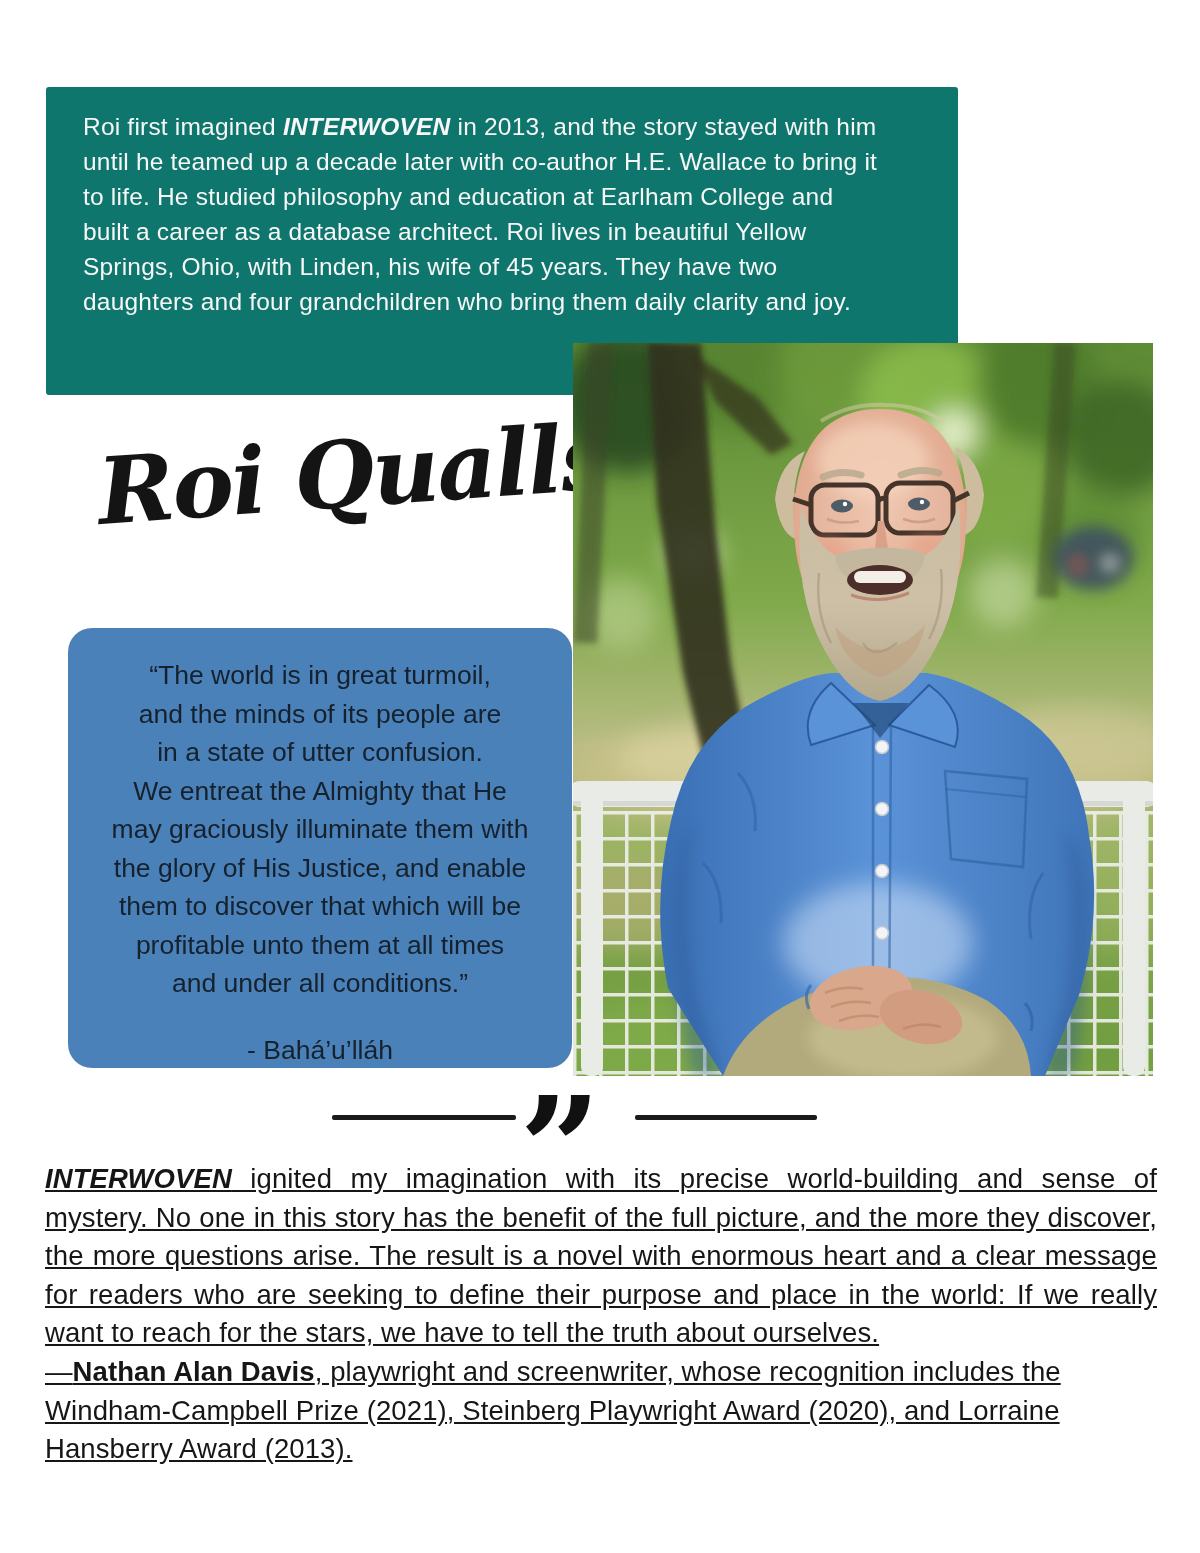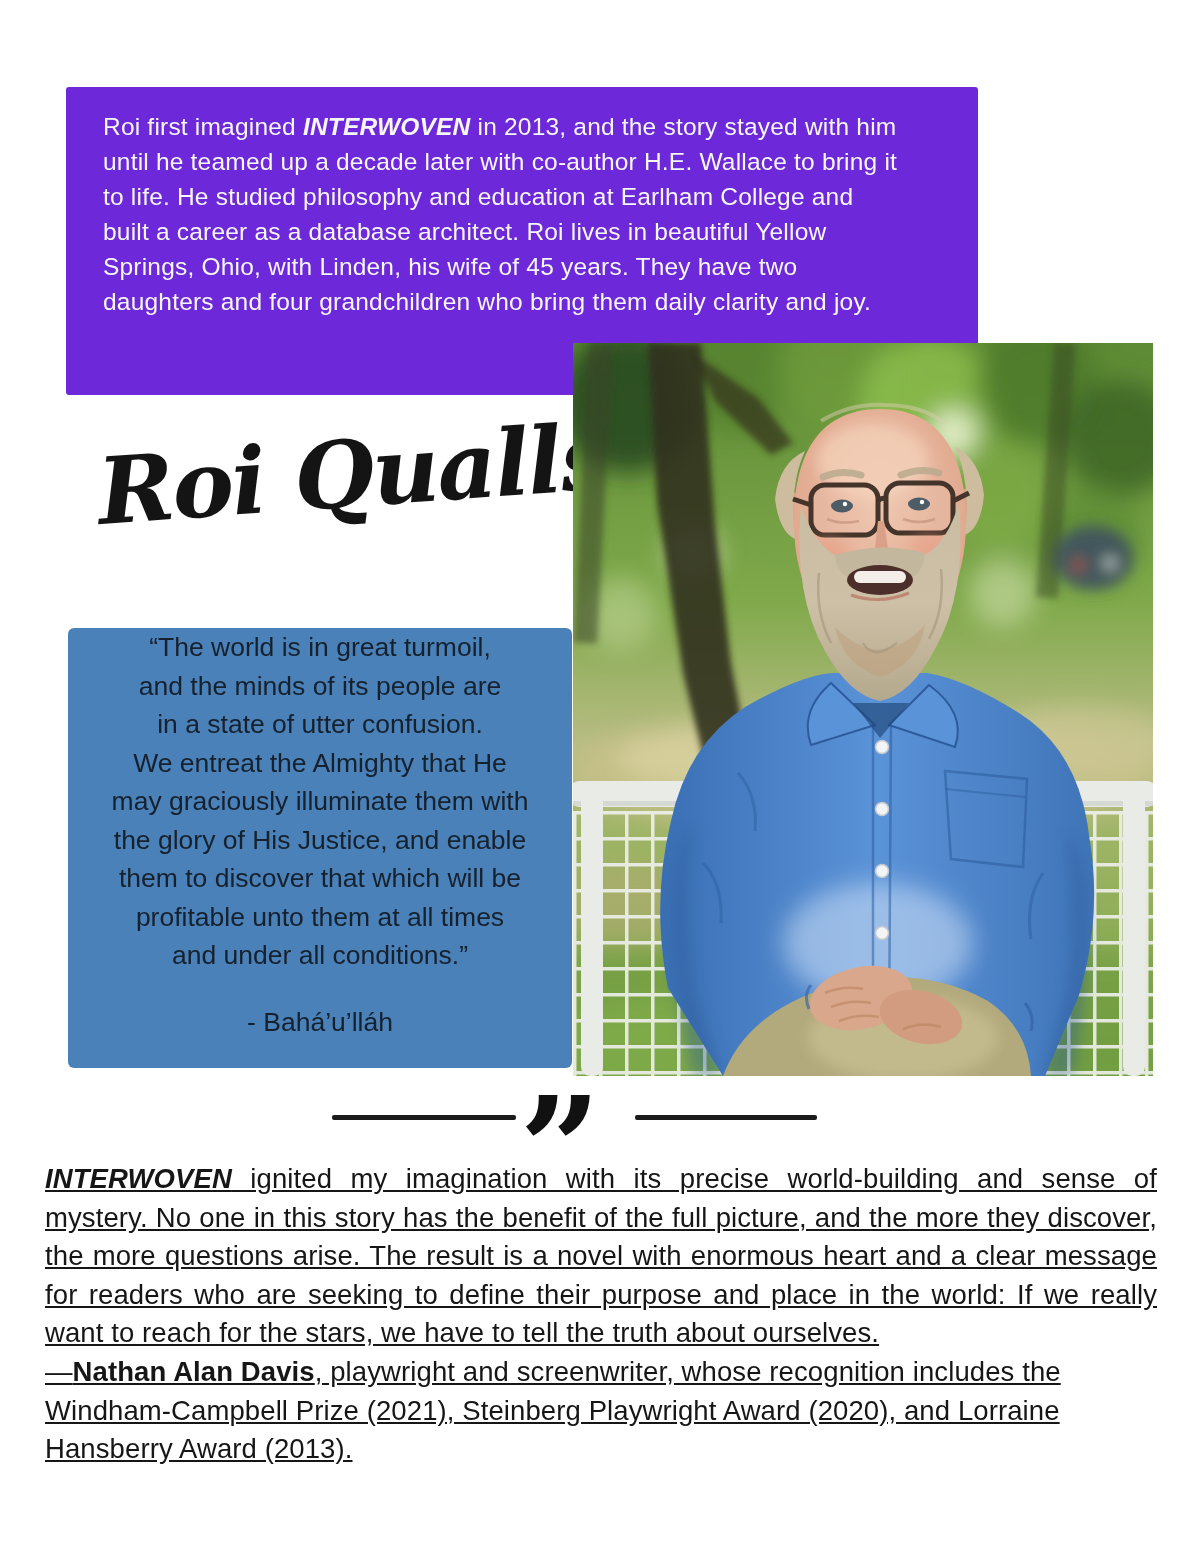--- a/index.html
+++ b/index.html
@@ -9,23 +9,23 @@
     position: relative;
     width: 1200px;
     height: 1553px;
     background: #ffffff;
     overflow: hidden;
   }
 
   
   .bio-box {
     position: absolute;
-    left: 66px; top: 87px;
+    left: 46px; top: 87px;
     width: 912px; height: 308px;
-    background: #6d28d9;
+    background: #0f766e;
     border-radius: 3px;
     color: #f7f7f7;
     padding: 22px 80px 0 37px;
     z-index: 1;
   }
   .bio-box p {
     font-size: 24.5px;
     line-height: 35px;
     letter-spacing: 0.2px;
     color: #f7f7f7;
@@ -48,22 +48,23 @@
     white-space: nowrap;
     z-index: 2;
   }
 
   
   .quote-box {
     position: absolute;
     left: 68px; top: 628px;
     width: 504px; height: 440px;
     background: #4a81b8;
-    border-radius: 6px;
+    border-radius: 24px;
     z-index: 1;
+    padding-top: 28px;
     text-align: center;
   }
   .quote-text {
     white-space: pre-line;
     font-size: 26.5px;
     line-height: 38.5px;
     color: #16212e;
   }
   .quote-attribution {
     font-size: 26.5px;

